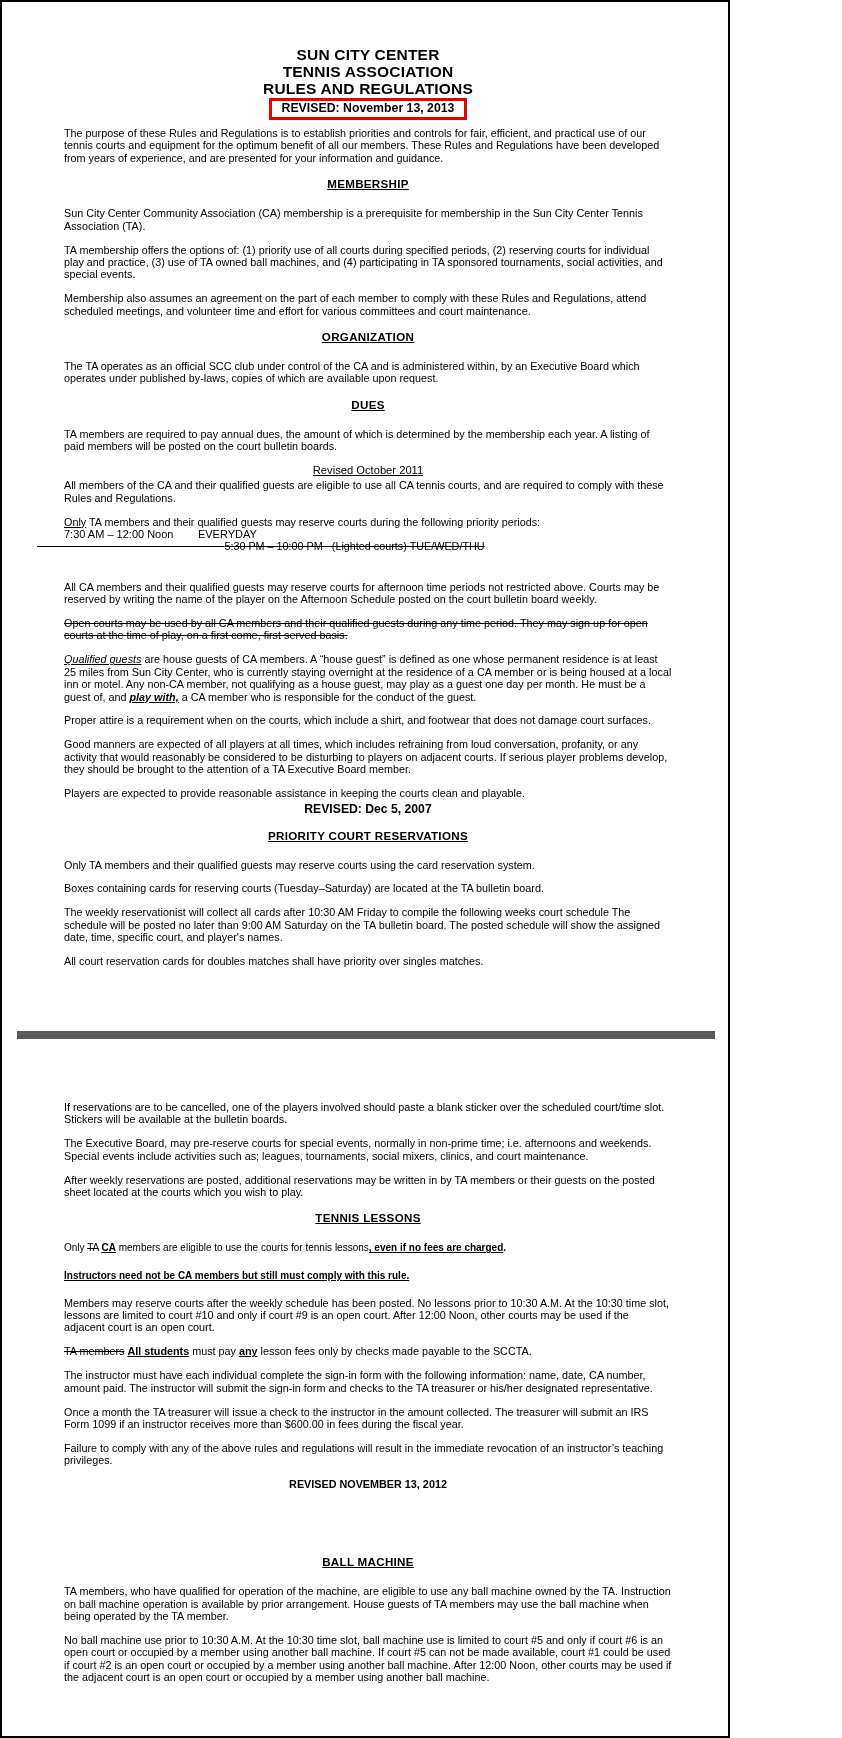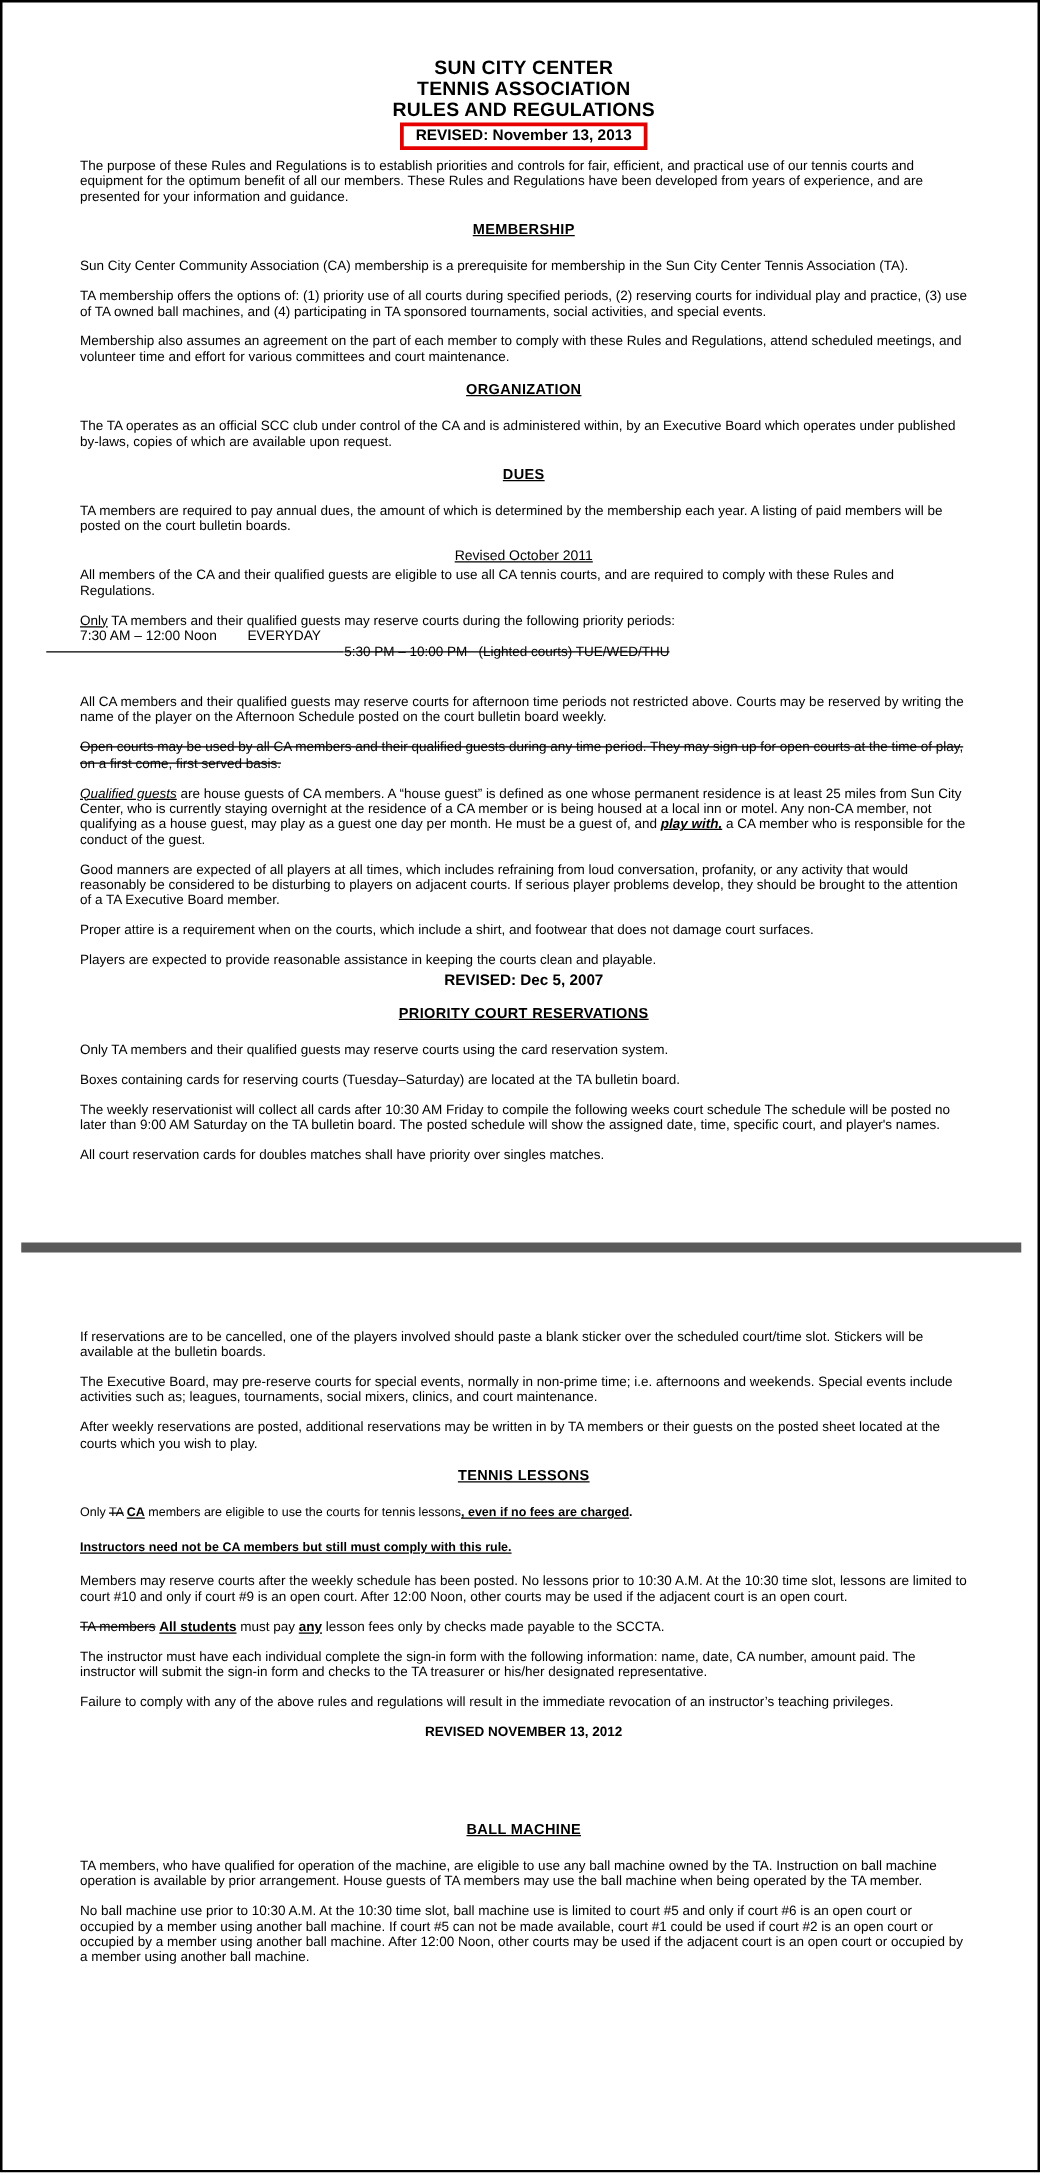--- a/index.html
+++ b/index.html
@@ -1,17 +1,17 @@
 <!DOCTYPE html>
 <html><head>
 <meta charset="utf-8">
 <style>
   html,body{margin:0;padding:0;background:#ffffff;}
   .page{
-    width:832px;height:1738px;box-sizing:border-box;
+    width:730px;height:1738px;box-sizing:border-box;
     border:2px solid #000;background:#fff;
     font-family:"Liberation Sans",sans-serif;color:#000;
     position:relative;overflow:hidden;
   }
   .inner{padding:44px 56px 0 62px;}
   .doc-header{text-align:center;margin-bottom:7px;}
   .title-line{font-weight:bold;font-size:15.5px;line-height:17px;letter-spacing:.2px;}
   .revised-box{
     display:inline-block;border:3px solid var(--accent,#e60000);
     padding:0 10px 1px 10px;font-weight:bold;font-size:12.3px;line-height:15px;margin-top:1px;
@@ -69,41 +69,42 @@
         <p class="para mb0"><span class="r-u">Only</span><span> TA members and their qualified guests may reserve courts during the following priority periods:</span></p>
         <div class="centerline">7:30 AM – 12:00 Noon        EVERYDAY</div>
         <div class="struckline">
           <span class="lead"></span>
           <span class="r-st struck-text">5:30 PM – 10:00 PM   (Lighted courts) TUE/WED/THU</span>
           <span class="tail"></span>
         </div>
         <p class="para">All CA members and their qualified guests may reserve courts for afternoon time periods not restricted above. Courts may be reserved by writing the name of the player on the Afternoon Schedule posted on the court bulletin board weekly.</p>
         <p class="para"><span class="r-st">Open courts may be used by all CA members and their qualified guests during any time period. They may sign up for open courts at the time of play, on a first come, first served basis.</span></p>
         <p class="para"><span class="r-i r-u">Qualified guests</span><span> are house guests of CA members. A “house guest” is defined as one whose permanent residence is at least 25 miles from Sun City Center, who is currently staying overnight at the residence of a CA member or is being housed at a local inn or motel. Any non-CA member, not qualifying as a house guest, may play as a guest one day per month. He must be a guest of, and </span><span class="r-b r-i r-u">play with,</span><span> a CA member who is responsible for the conduct of the guest.</span></p>
+        <p class="para">Proper attire is a requirement when on the courts, which include a shirt, and footwear that does not damage court surfaces.</p>
         <p class="para">Good manners are expected of all players at all times, which includes refraining from loud conversation, profanity, or any activity that would reasonably be considered to be disturbing to players on adjacent courts. If serious player problems develop, they should be brought to the attention of a TA Executive Board member.</p>
-        <p class="para">Proper attire is a requirement when on the courts, which include a shirt, and footwear that does not damage court surfaces.</p>
         <p class="para mb0">Players are expected to provide reasonable assistance in keeping the courts clean and playable.</p>
         <div class="centerbold md">REVISED:  Dec 5, 2007</div>
         <div class="heading">PRIORITY COURT RESERVATIONS</div>
         <p class="para">Only TA members and their qualified guests may reserve courts using the card reservation system.</p>
         <p class="para">Boxes containing cards for reserving courts (Tuesday–Saturday) are located at the TA bulletin board.</p>
         <p class="para">The weekly reservationist will collect all cards after 10:30 AM Friday to compile the following weeks court schedule  The schedule will be posted no later than 9:00 AM Saturday on the TA bulletin board. The posted schedule will show the assigned date, time, specific court, and player's names.</p>
         <p class="para">All court reservation cards for doubles matches shall have priority over singles matches.</p>
         <div class="spacer" style="height: 52px;"></div>
         <div class="pagebreak"></div>
         <div class="spacer" style="height: 62px;"></div>
         <p class="para">If reservations are to be cancelled, one of the players involved should paste a blank sticker over the scheduled court/time slot. Stickers will be available at the bulletin boards.</p>
         <p class="para">The Executive Board, may pre-reserve courts for special events, normally in non-prime time; i.e. afternoons and weekends. Special events include activities such as; leagues, tournaments, social mixers, clinics, and court maintenance.</p>
         <p class="para">After weekly reservations are posted, additional reservations may be written in by TA members or their guests on the posted sheet located at the courts which you wish to play.</p>
         <div class="heading">TENNIS LESSONS</div>
         <p class="para large"><span>Only </span><span class="r-st">TA</span><span> </span><span class="r-b r-u">CA</span><span> members are eligible to use the courts for tennis lessons</span><span class="r-b r-u">, even if no fees are charged</span><span class="r-b">.</span></p>
         <p class="para large"><span class="r-b r-u">Instructors need not be CA members but still must comply with this rule.</span></p>
         <p class="para">Members may reserve courts after the weekly schedule has been posted. No lessons prior to 10:30 A.M. At the 10:30 time slot, lessons are limited to court #10 and only if court #9 is an open court. After 12:00 Noon, other courts may be used if the adjacent court is an open court.</p>
         <p class="para"><span class="r-st">TA members</span><span> </span><span class="r-b r-u">All students</span><span> must pay </span><span class="r-b r-u">any</span><span> lesson fees only by checks made payable to the SCCTA.</span></p>
         <p class="para">The instructor must have each individual complete the sign-in form with the following information: name, date, CA number, amount paid. The instructor will submit the sign-in form and checks to the TA treasurer or his/her designated representative.</p>
+        <p class="para">Once a month the TA treasurer will issue a check to the instructor in the amount collected. The treasurer will submit an IRS Form 1099 if an instructor receives more than $600.00 in fees during the fiscal year.</p>
         <p class="para">Failure to comply with any of the above rules and regulations will result in the immediate revocation of an instructor’s teaching privileges.</p>
         <div class="centerbold sm">REVISED NOVEMBER 13, 2012</div>
         <div class="spacer" style="height: 40px;"></div>
         <div class="heading">BALL MACHINE</div>
         <p class="para">TA members, who have qualified for operation of the machine, are eligible to use any ball machine owned by the TA.  Instruction on ball machine operation is available by prior arrangement. House guests of TA members may use the ball machine when being operated by the TA member.</p>
         <p class="para">No ball machine use prior to 10:30 A.M. At the 10:30 time slot, ball machine use is limited to court #5 and only if court #6 is an open court or occupied by a member using another ball machine. If court #5 can not be made available, court #1 could be used if court #2 is an open court or occupied by a member using another ball machine. After 12:00 Noon, other courts may be used if the adjacent court is an open court or occupied by a member using another ball machine.</p>
       </main>
   </div>
 </div>
 

